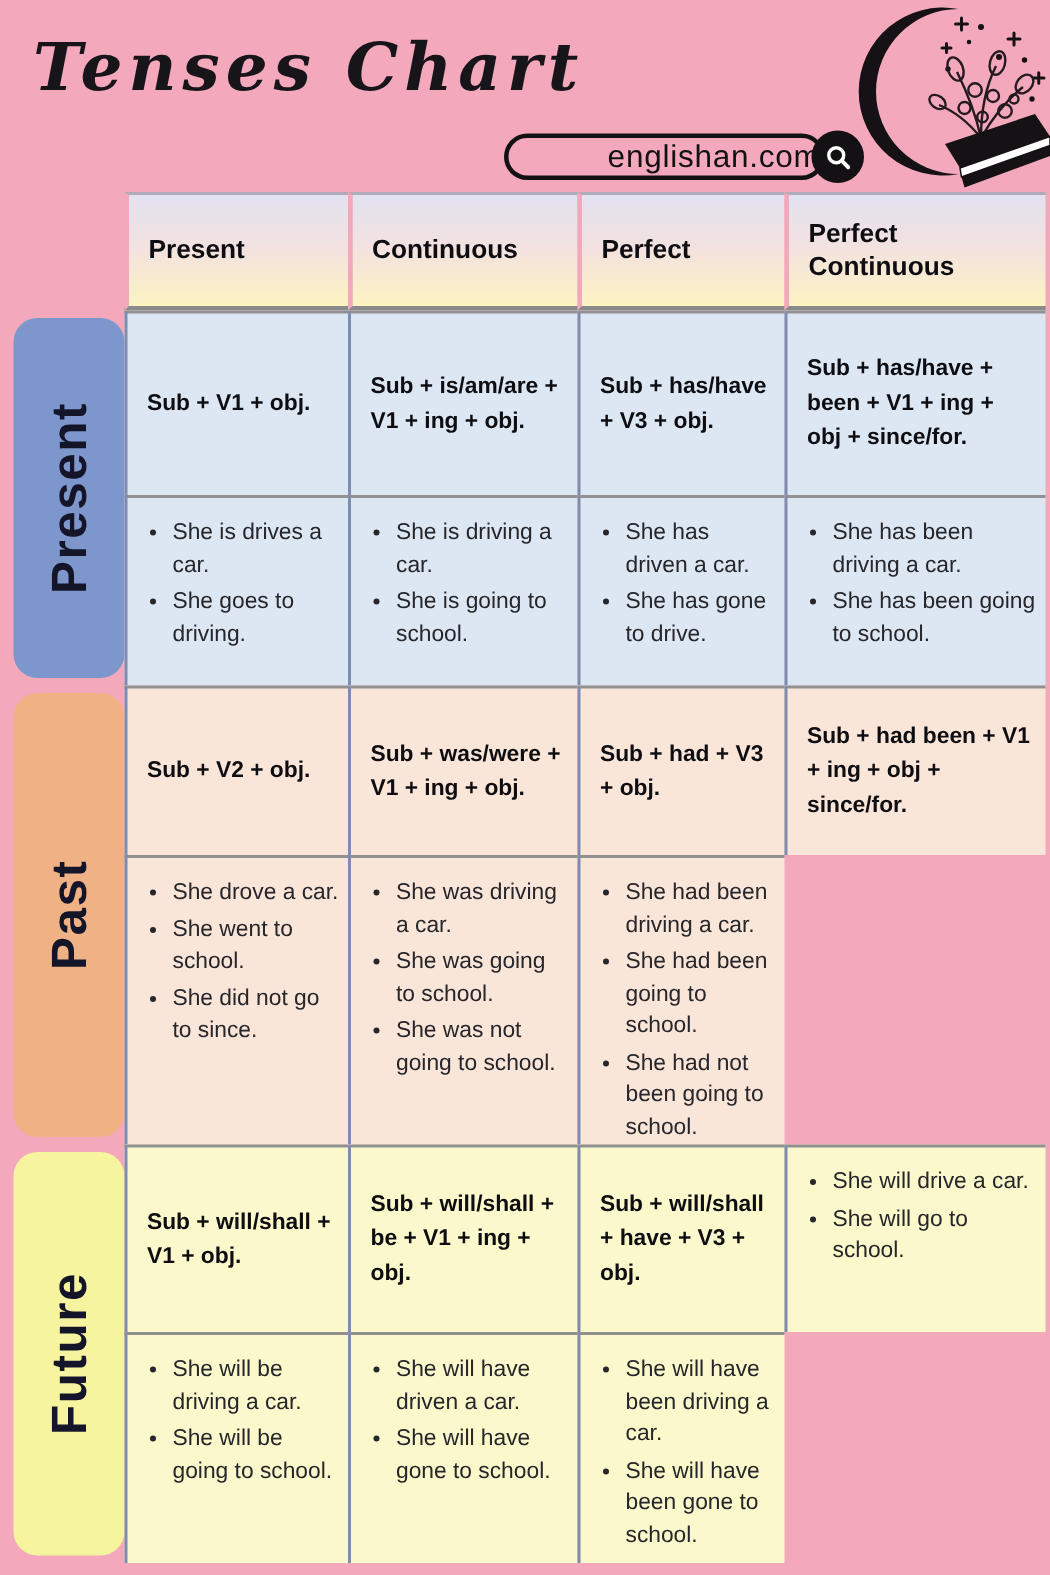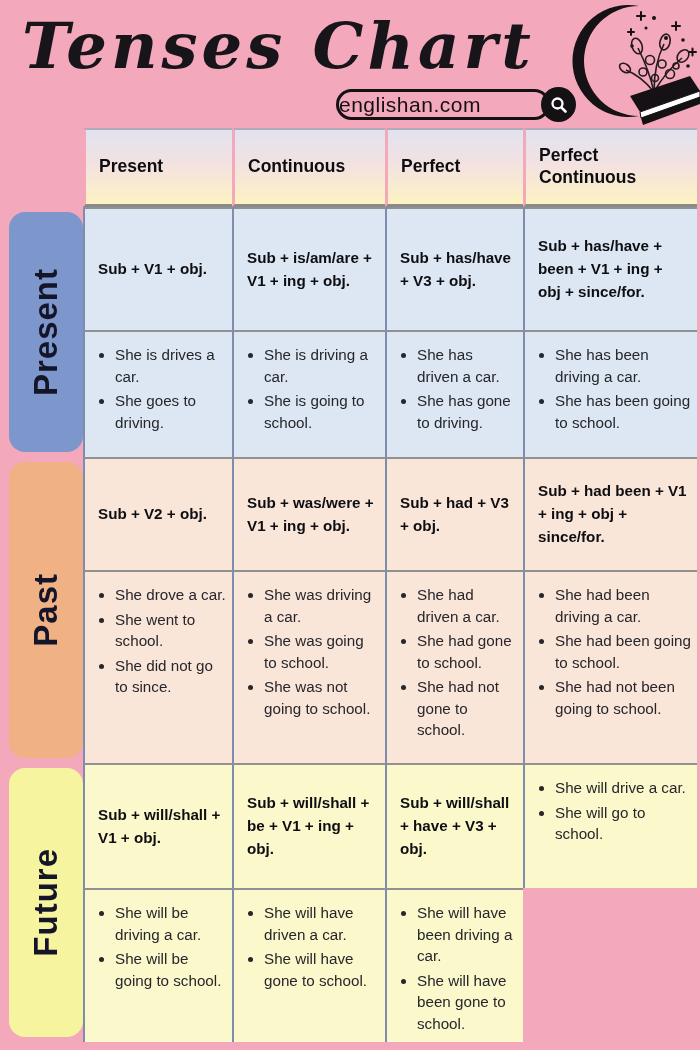--- a/index.html
+++ b/index.html
@@ -8,28 +8,28 @@
     width:700px;height:1050px;
     background:#f3a8bb;
     overflow:hidden;
     font-family:"Liberation Sans", sans-serif;
   }
   
   .title{
     position:absolute;left:22px;top:2px;width:530px;height:92px;
     font-family:"DejaVu Serif", serif;
     font-style:italic;font-weight:bold;
-    font-size:64px;line-height:88px;
+    font-size:44px;line-height:88px;
     letter-spacing:4px;color:#17141a;
     white-space:nowrap;
   }
   .badge{
     position:absolute;left:336px;top:89px;width:214px;height:31px;
     border:3px solid #141114;border-radius:18px;
-    display:flex;align-items:center;justify-content:flex-start;
+    display:flex;align-items:center;justify-content:flex-end;
     font-size:21px;color:#141114;letter-spacing:0.5px;
     box-sizing:border-box;
   }
   .badge-circle{
     position:absolute;left:541px;top:87px;width:35px;height:35px;
     border-radius:50%;background:#141114;
     display:flex;align-items:center;justify-content:center;
   }
   .illus{position:absolute;right:0px;top:4px;width:158px;height:122px;}
   
@@ -166,21 +166,21 @@
     </div>
     <div class="cell examples bg-present">
       <ul>
         <li>She is driving a car.</li>
         <li>She is going to school.</li>
       </ul>
     </div>
     <div class="cell examples bg-present">
       <ul>
         <li>She has driven a car.</li>
-        <li>She has gone to driving.</li>
+        <li>She has gone to drive.</li>
       </ul>
     </div>
     <div class="cell examples bg-present">
       <ul>
         <li>She has been driving a car.</li>
         <li>She has been going to school.</li>
       </ul>
     </div>
 
     <div class="rowlabel rl-past">
@@ -200,27 +200,20 @@
     </div>
     <div class="cell examples bg-past">
       <ul>
         <li>She was driving a car.</li>
         <li>She was going to school.</li>
         <li>She was not going to school.</li>
       </ul>
     </div>
     <div class="cell examples bg-past">
       <ul>
-        <li>She had driven a car.</li>
-        <li>She had gone to school.</li>
-        <li>She had not gone to school.</li>
-      </ul>
-    </div>
-    <div class="cell examples bg-past">
-      <ul>
         <li>She had been driving a car.</li>
         <li>She had been going to school.</li>
         <li>She had not been going to school.</li>
       </ul>
     </div>
 
     <div class="rowlabel rl-future">
       <span class="vtext">Future</span>
     </div>
     <div class="cell formula bg-future">Sub + will/shall + V1 + obj.</div>

